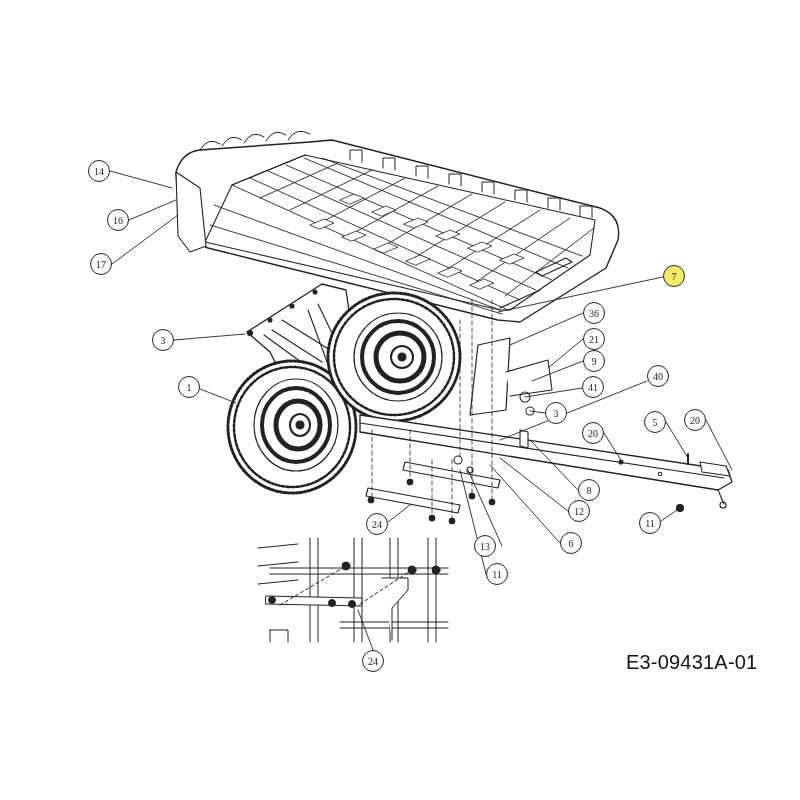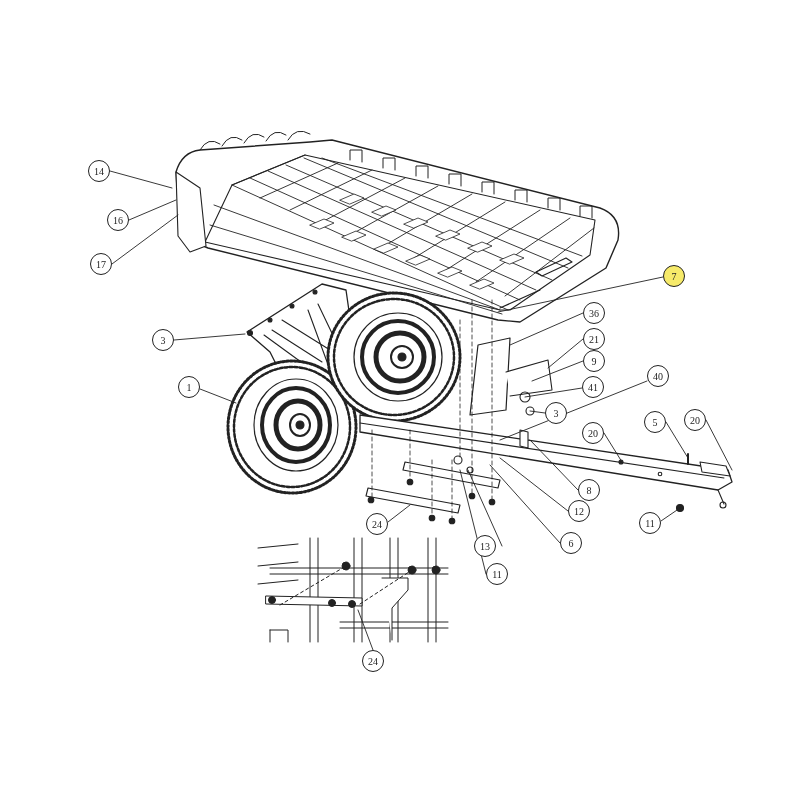--- a/index.html
+++ b/index.html
@@ -212,13 +212,14 @@
   <div class="callout" style="left:695px;top:420px">20</div>
   <div class="callout" style="left:589px;top:490px">8</div>
   <div class="callout" style="left:579px;top:511px">12</div>
   <div class="callout" style="left:571px;top:543px">6</div>
   <div class="callout" style="left:650px;top:523px">11</div>
   <div class="callout" style="left:485px;top:546px">13</div>
   <div class="callout" style="left:497px;top:574px">11</div>
   <div class="callout" style="left:377px;top:524px">24</div>
   <div class="callout" style="left:373px;top:661px">24</div>
 
+  <div class="drawing-id">E3-09431A-01</div>
 </div>
 
 </body></html>

